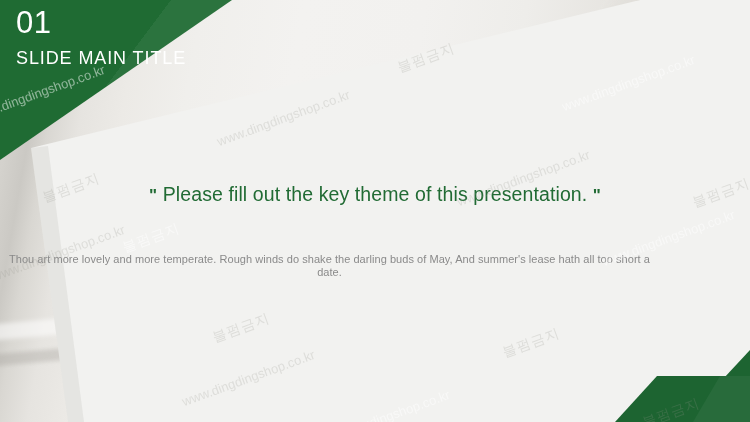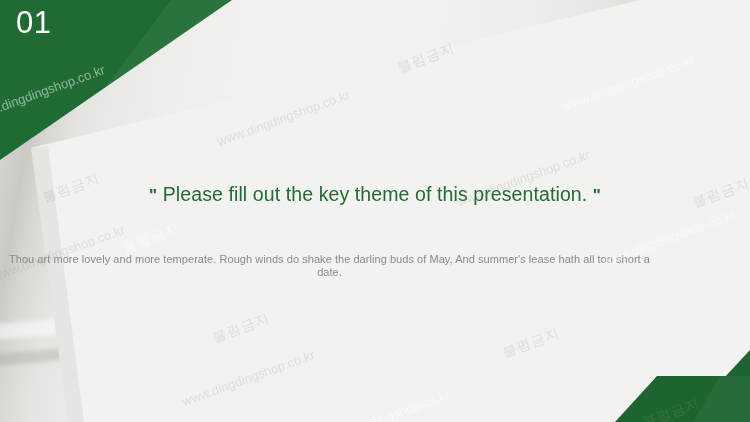--- a/index.html
+++ b/index.html
@@ -251,20 +251,21 @@
 
   <div class="slide-card"></div>
   <div class="slide-card-shadow-edge"></div>
 
   <div class="header-banner"></div>
   <div class="header-banner-shade"></div>
 
   <div class="header-text">
     <div class="header-number">01</div>
     <div class="header-titles">
+      <div class="header-main-title">SLIDE MAIN TITLE</div>
     </div>
   </div>
 
   <div class="quote-line">
     <span class="quote-mark">"</span>
     <span>Please fill out the key theme of this presentation.</span>
     <span class="quote-mark">"</span>
   </div>
 
   <div class="body-paragraph">Thou art more lovely and more temperate. Rough winds do shake the darling buds of May, And summer's lease hath all too short a date.</div>

